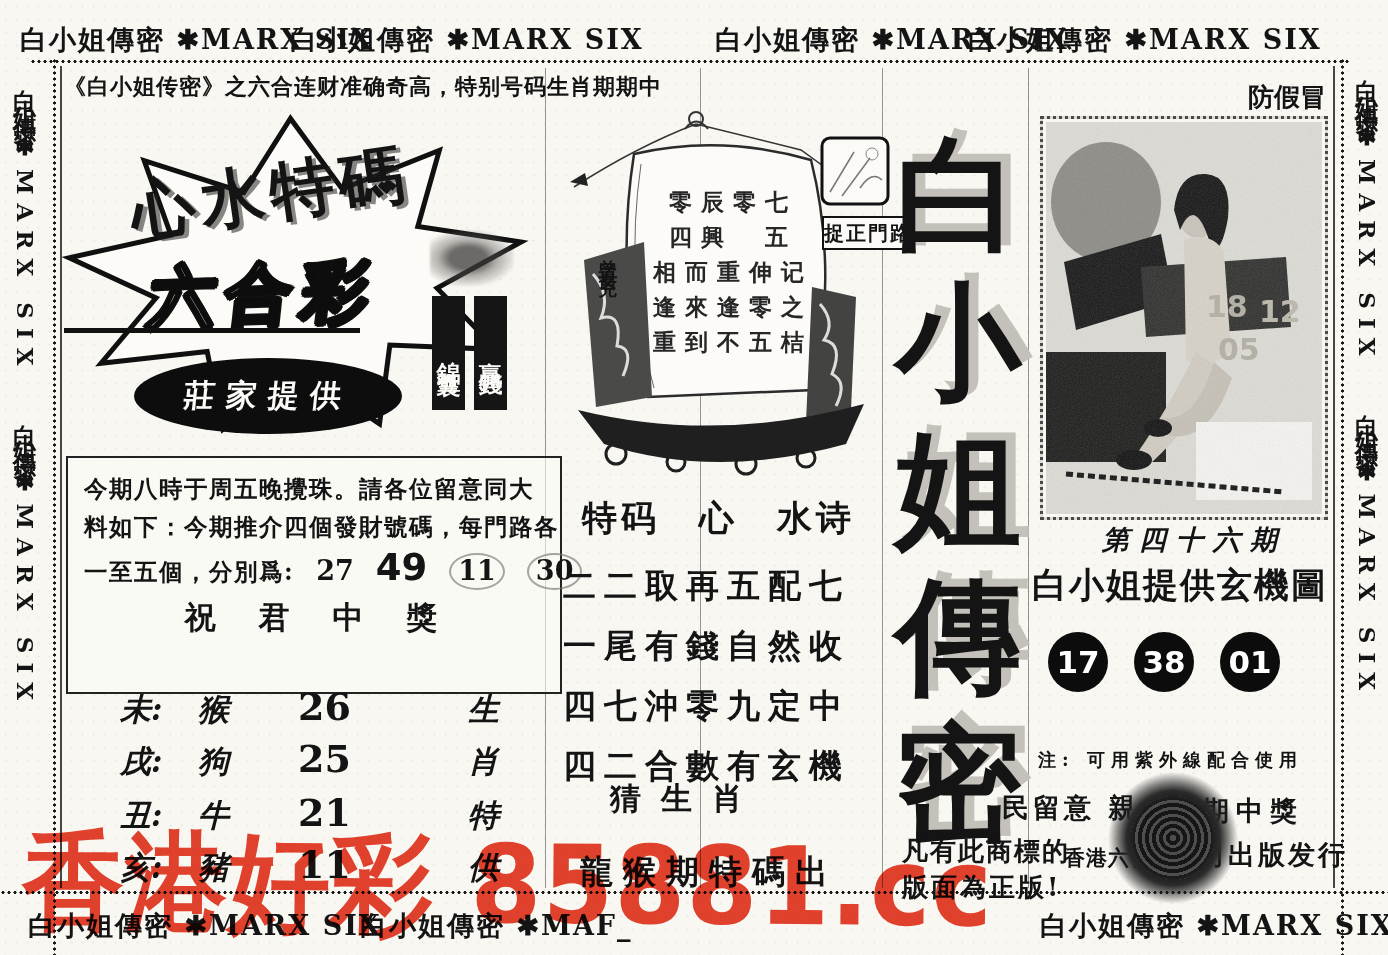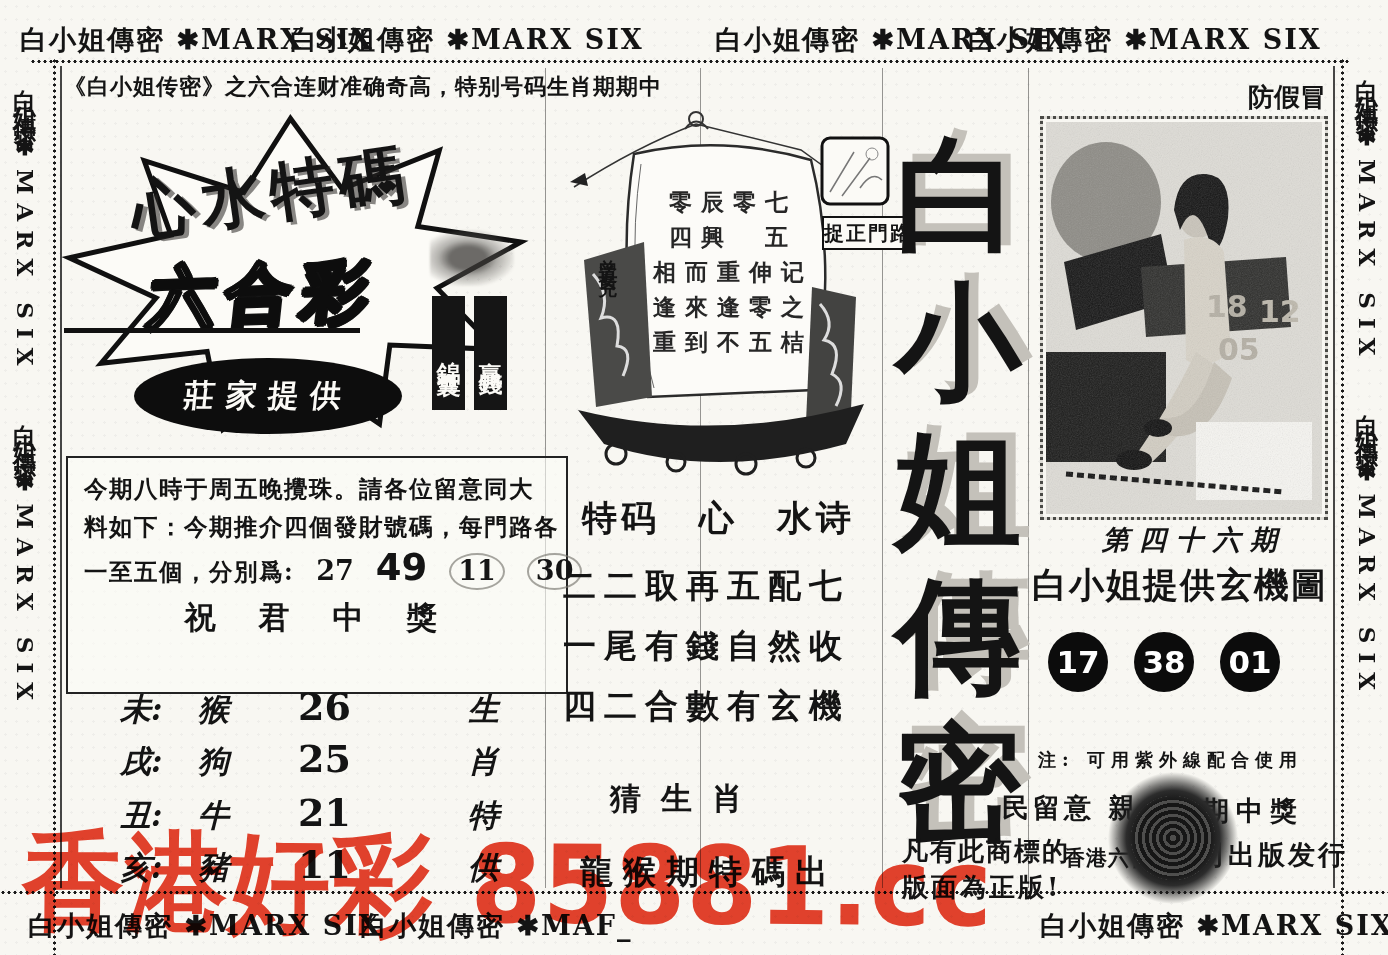--- a/index.html
+++ b/index.html
@@ -25,21 +25,21 @@
   .star-word{font-size:64px;font-weight:900;letter-spacing:6px;transform:rotate(-8deg);
     text-shadow:4px 3px 0 rgba(40,38,36,.55);white-space:nowrap;}
   .lottery{font-size:66px;font-weight:900;letter-spacing:10px;color:#f8f7f2;white-space:nowrap;
     -webkit-text-stroke:3px #0d0d0d;transform:skewX(-8deg) rotate(-2deg);
     text-shadow:3px 0 0 #111,-3px 0 0 #111,0 3px 0 #111,0 -3px 0 #111,2px 2px 0 #111,-2px 2px 0 #111,2px -2px 0 #111,-2px -2px 0 #111;}
   .oval{background:#0d0d0d;border-radius:50%;display:flex;align-items:center;justify-content:center;}
   .oval span{color:#fbfaf6;font-size:31px;font-weight:700;letter-spacing:11px;transform:skewX(-6deg);white-space:nowrap;}
   .seal{background:#151515;color:#fbfaf6;font-weight:700;font-size:24px;letter-spacing:10px;
     writing-mode:vertical-rl;text-orientation:upright;display:flex;align-items:center;justify-content:center;}
   .smudge{background:radial-gradient(ellipse at 45% 50%,rgba(60,58,55,.75) 0 28%,rgba(90,88,84,.45) 45%,rgba(120,118,112,.2) 65%,transparent 75%);filter:blur(1px);}
-  .notice-box{border:2px solid #222;background:rgba(252,251,247,.6);padding:12px 12px 8px 16px;}
+  .notice-box{border:2px solid #222;background:rgba(252,251,247,.6);padding:12px 6px 8px 16px;}
   .notice-line{font-size:23.5px;font-weight:600;letter-spacing:1.5px;line-height:38px;white-space:nowrap;}
   .numrow{display:flex;align-items:baseline;gap:22px;}
   .n-sm{font-size:27px;font-weight:600;}
   .n-big{font-size:37px;font-weight:800;font-family:"DejaVu Sans","Liberation Sans",sans-serif;}
   .ring{border:2px solid rgba(120,118,110,.65);border-radius:50%;padding:0 7px 2px 7px;}
   .blessing{text-align:center;font-size:31px;font-weight:800;letter-spacing:16px;margin-top:6px;}
   .zrow{position:absolute;display:grid;grid-template-columns:78px 100px 170px 80px;align-items:baseline;}
   .zbranch,.zanimal,.zside{font-size:31px;font-weight:600;font-style:italic;}
   .znum{font-size:38px;font-weight:600;font-family:"DejaVu Serif",serif;}
   
@@ -190,20 +190,21 @@
     <div class="sail-line">相而重伸记</div>
     <div class="sail-line">逢來逢零之</div>
     <div class="sail-line">重到不五桔</div>
   </div>
   <div class="abs vtext mast-label" style="left:596px;top:244px;height:110px;">曾道女兒</div>
 
   <div class="abs poem-title" style="left:582px;top:495px;">特码　心　水诗</div>
   <div class="abs" style="left:563px;top:556px;font-family:Liberation Serif, serif;">
     <div class="poem-line">二二取再五配七</div>
     <div class="poem-line">一尾有錢自然收</div>
+    <div class="poem-line">四七沖零九定中</div>
     <div class="poem-line">四二合數有玄機</div>
   </div>
   <div class="abs guess-title" style="left:610px;top:778px;">猜生肖</div>
   <div class="abs guess-line" style="left:568px;top:850px;margin-left:12px;">龍猴期特碼出</div>
 
   <div class="abs" style="left:888px;top:122px;">
     <div class="big-char">白</div>
     <div class="big-char">小</div>
     <div class="big-char">姐</div>
     <div class="big-char">傳</div>

